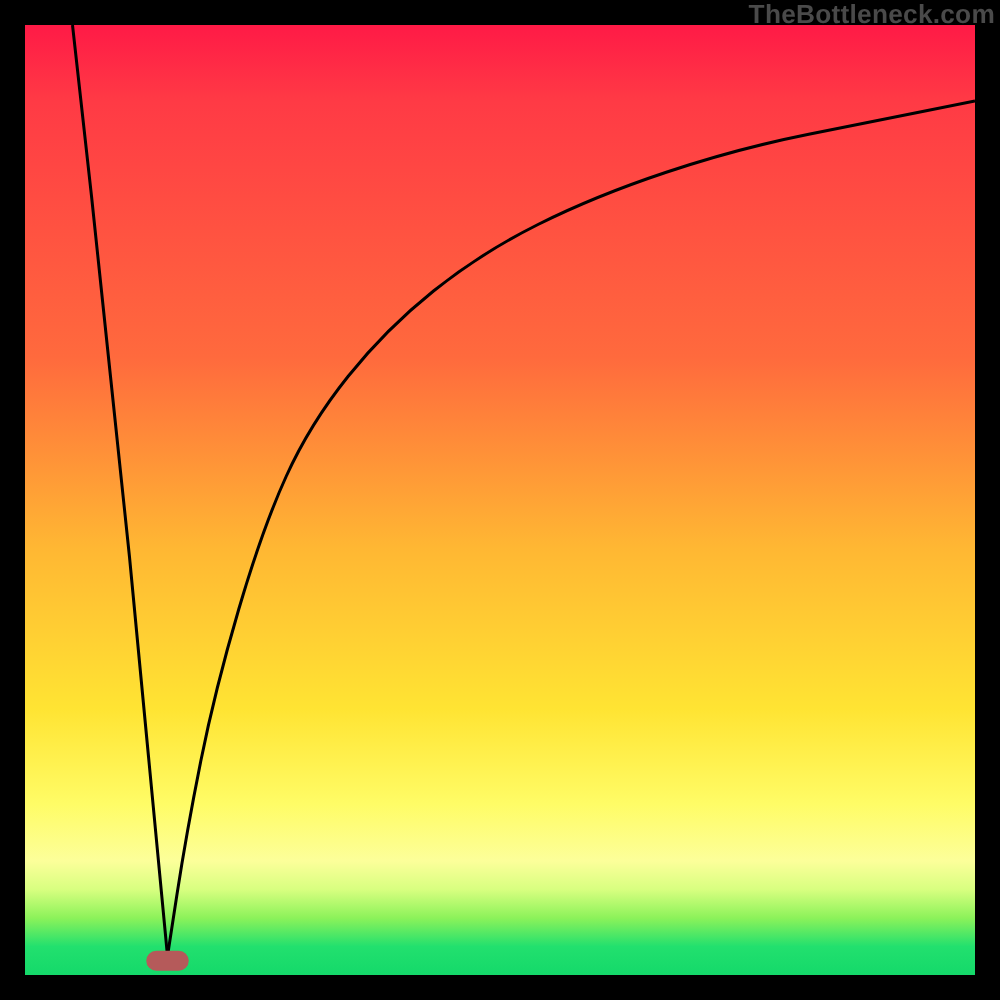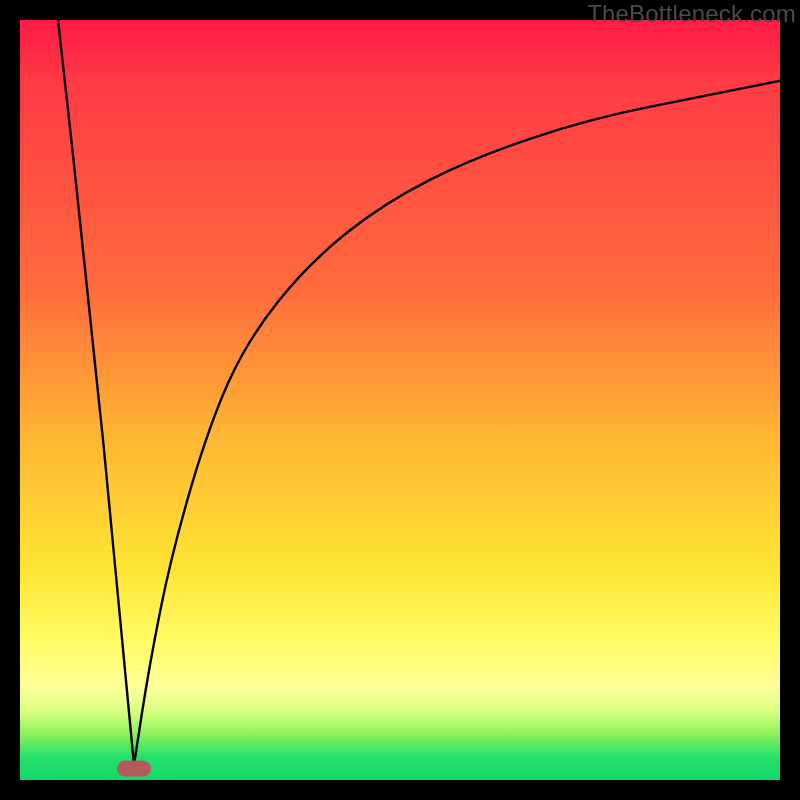--- a/index.html
+++ b/index.html
@@ -36,23 +36,23 @@
       #8cf25a 94%,
       #22e06e 97%,
       #14d96a 100%
     );
   }
   .watermark {
     position: absolute;
     top: 0;
     right: 4px;
     color: #4a4a4a;
-    font-size: 24px;
+    font-size: 21px;
     letter-spacing: 0.2px;
-    font-weight: 400;
+    font-weight: 700;
     user-select: none;
     pointer-events: none;
   }
   svg.curves {
     position: absolute;
     left: 20px;
     top: 20px;
     width: 760px;
     height: 760px;
     pointer-events: none;

